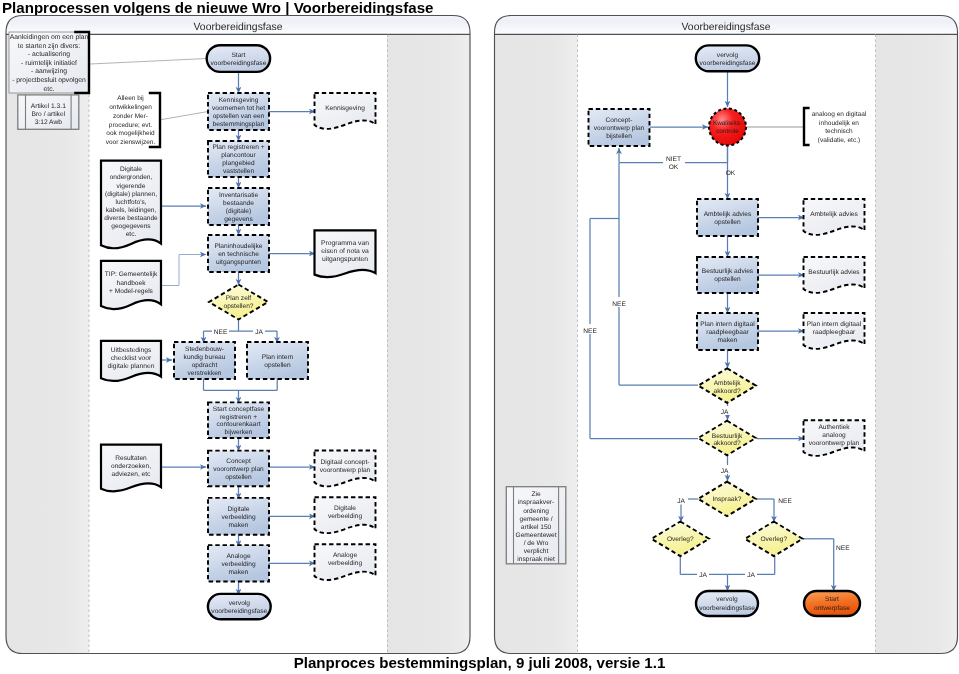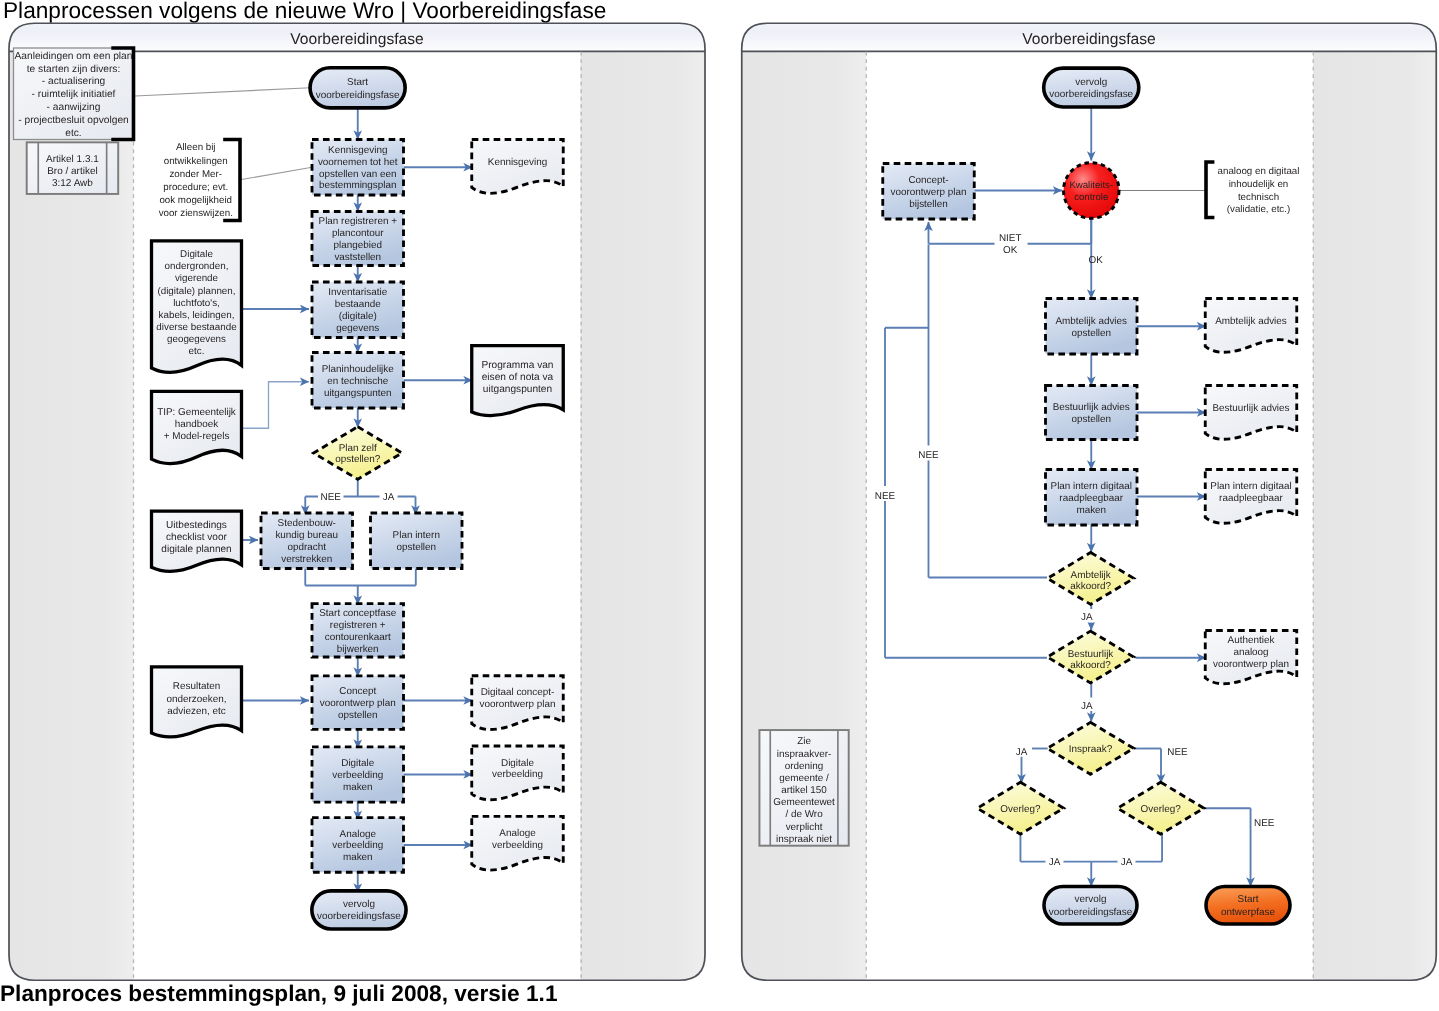--- a/index.html
+++ b/index.html
@@ -1,22 +1,22 @@
 <!DOCTYPE html>
 <html><head>
 <meta charset="utf-8">
 <title>Planprocessen volgens de nieuwe Wro | Voorbereidingsfase</title>
 <style>
   html,body{margin:0;padding:0;background:#ffffff;}
   body{width:959px;height:674px;overflow:hidden;
        font-family:"Liberation Sans",sans-serif;}
   #root{position:relative;width:959px;height:674px;}
-  #title{position:absolute;left:2px;top:-1px;font-size:15.1px;font-weight:normal;color:#000;
+  #title{position:absolute;left:2px;top:-1px;font-size:15.1px;font-weight:bold;color:#000;
          letter-spacing:0px;white-space:nowrap;}
-  #footer{position:absolute;left:0;top:654px;width:959px;text-align:left;font-size:15.1px;
+  #footer{position:absolute;left:0;top:654px;width:959px;text-align:center;font-size:15.1px;
           font-weight:bold;color:#000;letter-spacing:0px;}
   svg#canvas{position:absolute;left:0;top:0;display:block;}
   .lbl{font-family:"Liberation Sans",sans-serif;fill:#231f20;}
   svg text{text-rendering:geometricPrecision;}
   #root{-webkit-font-smoothing:antialiased;}
 </style>
 </head>
 <body>
 
 <div id="root">

